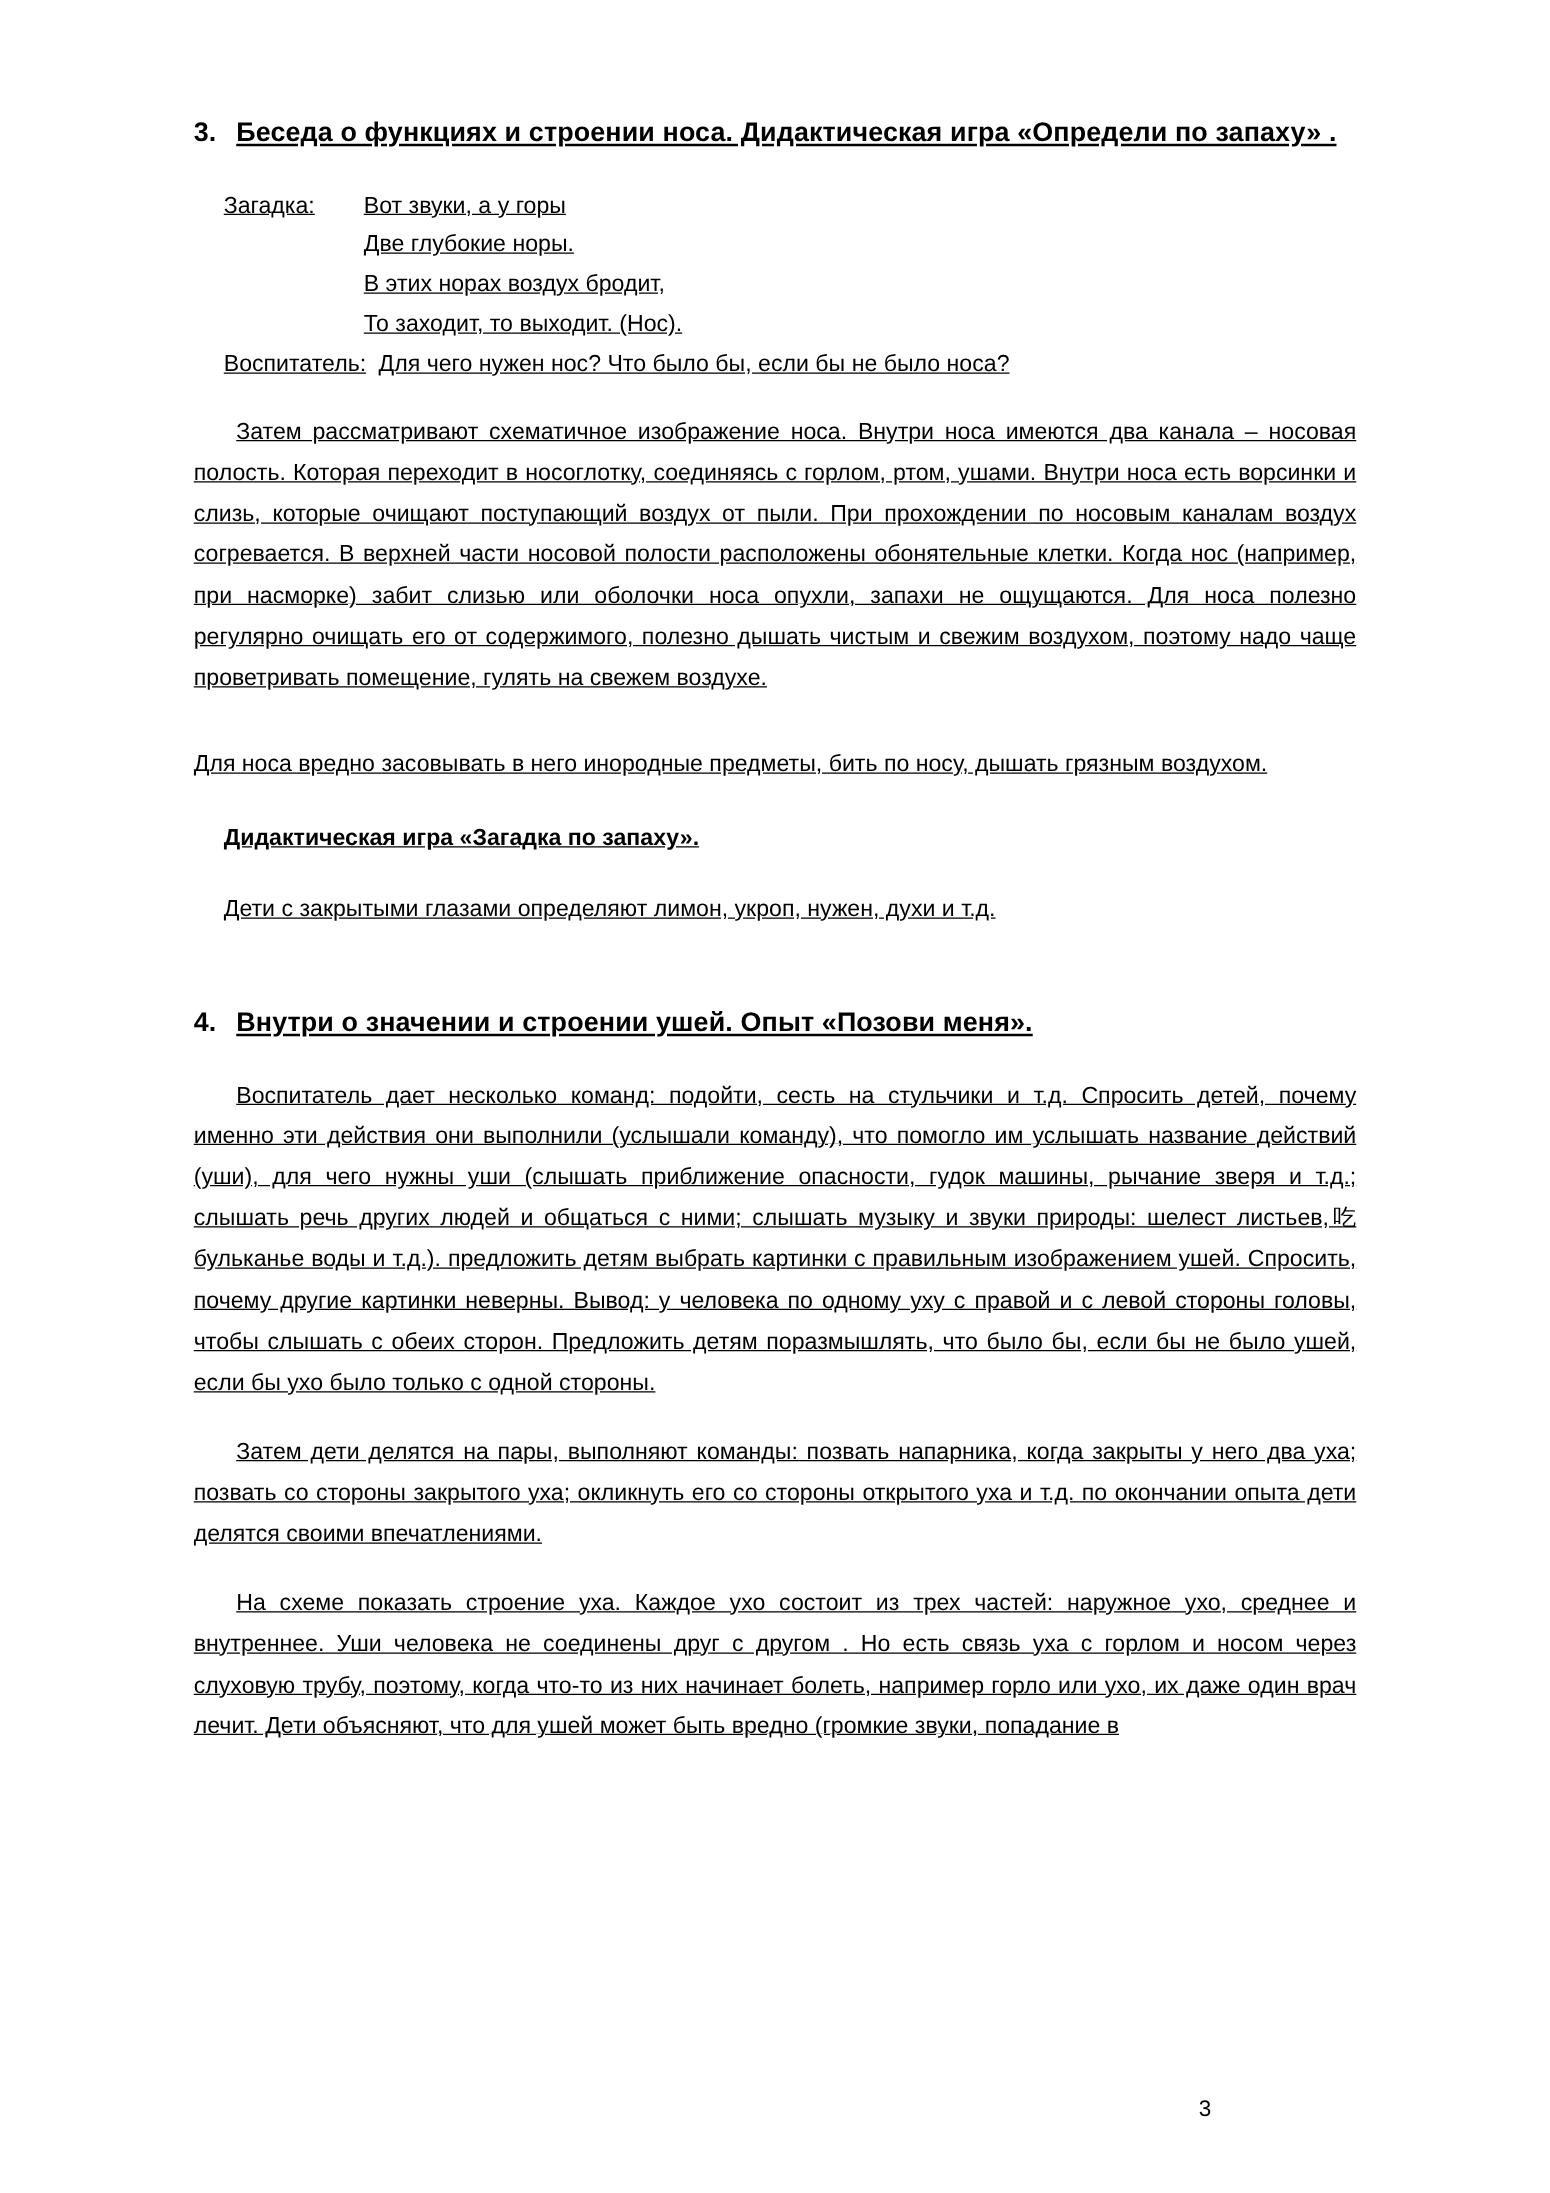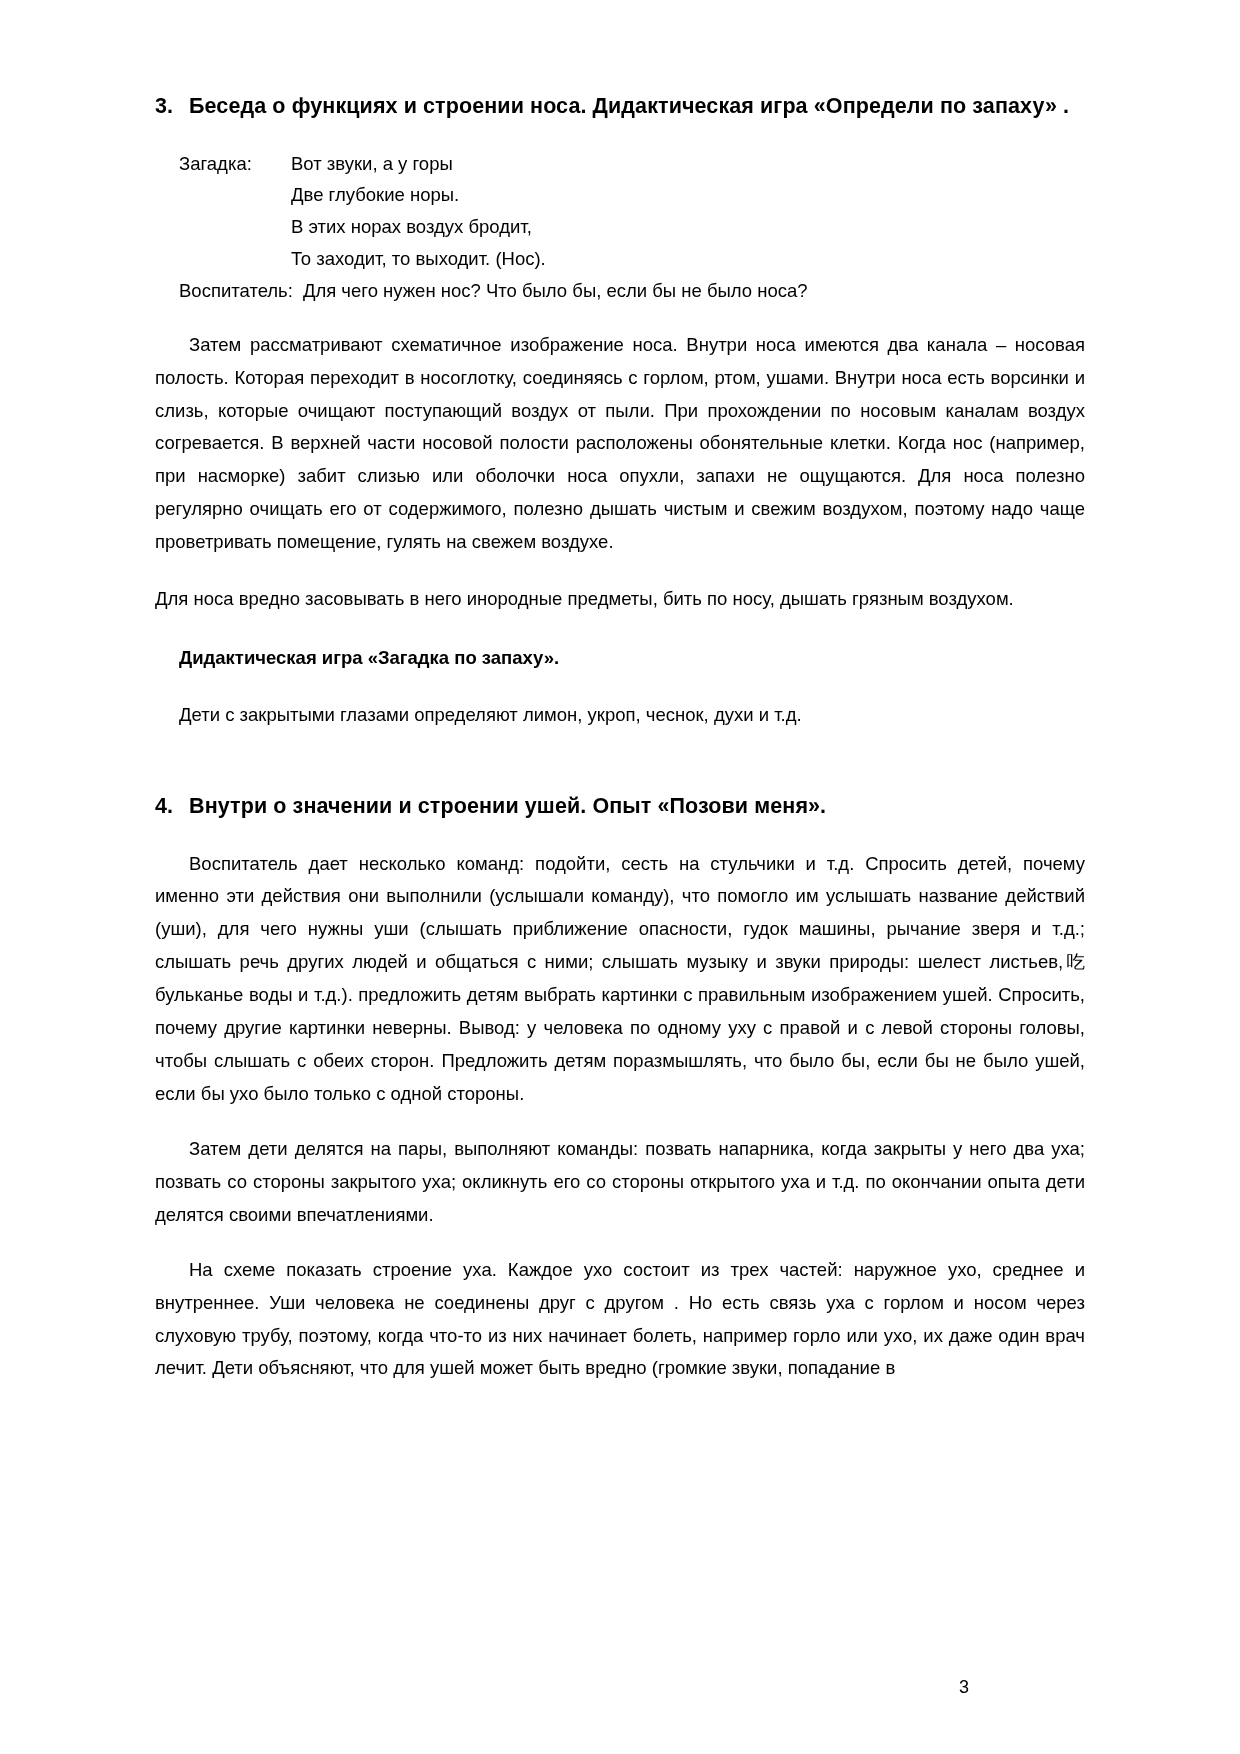--- a/index.html
+++ b/index.html
@@ -12,20 +12,21 @@
     color: #000000;
   }
   .page {
     position: relative;
     width: 1124px;
     height: 1754px;
     background: #ffffff;
     box-sizing: border-box;
     padding: 88px 155px 40px 155px;
     overflow: hidden;
+    text-decoration: underline;
   }
   .content {
     width: 930px;
   }
   h2.section-heading {
     font-size: 21.5px;
     font-weight: bold;
     line-height: 1.75;
     margin: 0;
     padding: 0;
@@ -68,21 +69,21 @@
     font-size: 18.5px;
     line-height: 1.78;
     text-align: justify;
     text-justify: inter-word;
     margin: 22px 0 0 0;
   }
   p.body-par.indented {
     text-indent: 34px;
   }
   p.body-par.tight {
-    margin-top: 24px;
+    margin-top: 36px;
   }
   p.bold-par {
     font-size: 18.5px;
     font-weight: bold;
     line-height: 1.78;
     margin: 26px 0 0 24px;
   }
   p.plain-par {
     font-size: 18.5px;
     line-height: 1.78;
@@ -132,21 +133,21 @@
       <span class="speaker-label">Воспитатель:</span>
       <span>Для чего нужен нос? Что было бы, если бы не было носа?</span>
     </div>
 
     <p class="body-par indented">Затем рассматривают схематичное изображение носа. Внутри носа имеются два канала – носовая полость. Которая переходит в носоглотку, соединяясь с горлом, ртом, ушами. Внутри носа есть ворсинки и слизь, которые очищают поступающий воздух от пыли. При прохождении по носовым каналам воздух согревается. В верхней части носовой полости расположены обонятельные клетки. Когда нос  (например, при насморке) забит слизью или оболочки носа опухли, запахи не ощущаются.  Для носа полезно регулярно очищать его от содержимого, полезно дышать чистым и свежим воздухом, поэтому  надо чаще проветривать помещение, гулять на свежем  воздухе.</p>
 
     <p class="body-par tight">Для носа вредно   засовывать в него инородные предметы, бить по носу, дышать грязным воздухом.</p>
 
     <p class="bold-par">Дидактическая игра «Загадка по запаху».</p>
 
-    <p class="plain-par">Дети с закрытыми глазами определяют  лимон, укроп, чеснок, духи и т.д.</p>
+    <p class="plain-par">Дети с закрытыми глазами определяют  лимон, укроп, нужен, духи и т.д.</p>
 
     <div class="gap-large"></div>
 
     <h2 class="section-heading">
       <span class="num">4.</span><span>Внутри о значении и строении ушей. Опыт «Позови меня».</span>
     </h2>
 
 
     <p class="body-par indented">Воспитатель дает несколько команд: подойти, сесть на стульчики и т.д.  Спросить  детей, почему именно эти действия   они выполнили (услышали команду), что помогло им услышать название действий (уши), для чего нужны уши (слышать приближение опасности, гудок машины, рычание зверя и т.д.; слышать речь других людей и общаться с ними; слышать музыку и звуки природы: шелест листьев,吃 бульканье воды и т.д.).   предложить детям выбрать картинки с правильным изображением ушей. Спросить, почему другие картинки неверны. Вывод: у человека по одному уху с правой и с левой стороны головы, чтобы слышать с обеих сторон. Предложить детям поразмышлять, что было бы, если бы не было ушей, если бы ухо было только с одной стороны.</p>
 

